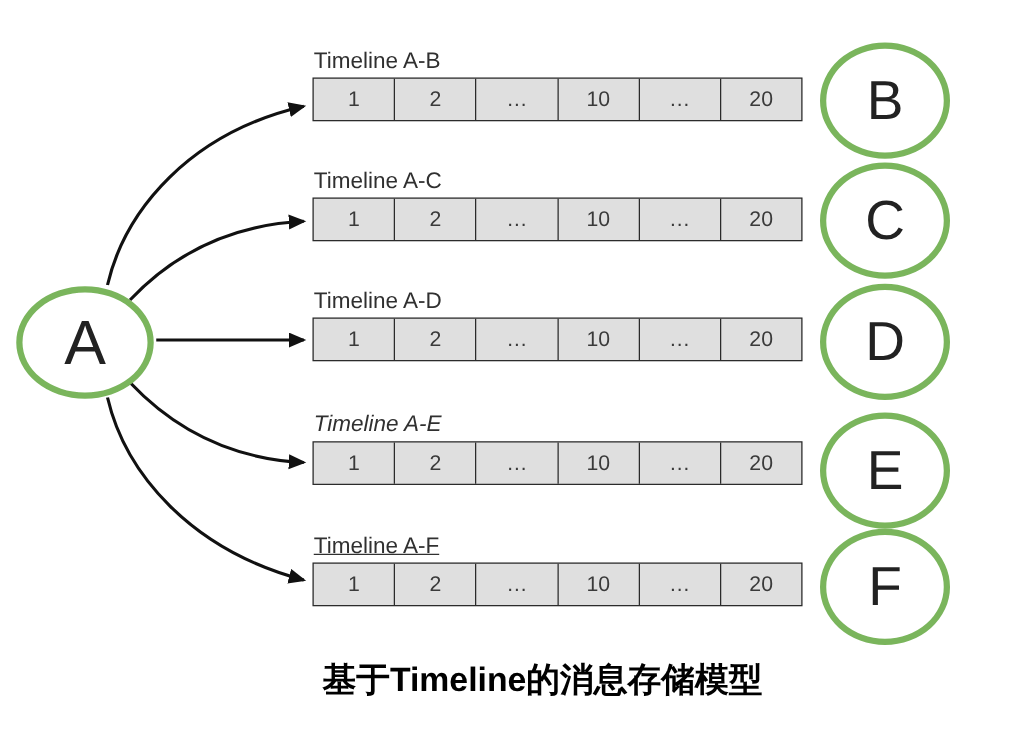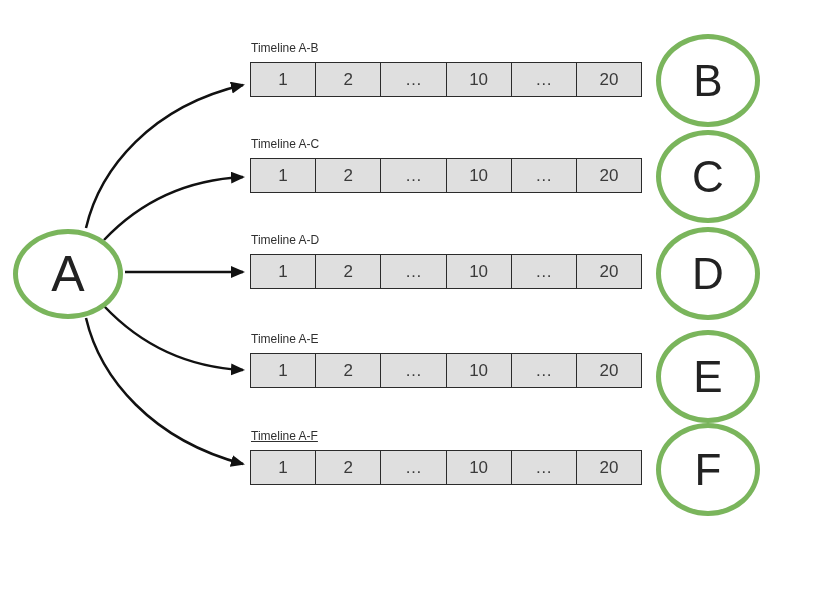--- a/index.html
+++ b/index.html
@@ -16,25 +16,25 @@
     border:5px solid var(--node-border); border-radius:50%;
     display:flex; align-items:center; justify-content:center;
     color:var(--node-text);
   }
   .node-a { left:13px; top:229px; width:110px; height:90px; font-size:50px; }
   .node-target { left:656px; width:104px; height:93px; font-size:44px; }
   .nt-0 { top:34px; } .nt-1 { top:130px; } .nt-2 { top:227px; }
   .nt-3 { top:330px; } .nt-4 { top:423px; }
 
   .tl-label {
-    position:absolute; left:251px; font-size:12px; line-height:20px;
+    position:absolute; left:251px; font-size:18px; line-height:20px;
     color:var(--label-text); white-space:nowrap;
   }
   .lb-0 { top:38px; } .lb-1 { top:134px; } .lb-2 { top:230px;text-align:center; }
-  .lb-3 { top:329px; } .lb-4 { top:426px;text-decoration:underline; }
+  .lb-3 { top:329px;font-style:italic; } .lb-4 { top:426px;text-decoration:underline; }
 
   .tl-row {
     position:absolute; left:250px; width:392px; height:35px; box-sizing:border-box;
     display:flex; background:var(--cell-fill);
     border:1.5px solid var(--cell-border);
   }
   .rw-0 { top:62px; } .rw-1 { top:158px; } .rw-2 { top:254px; }
   .rw-3 { top:353px; } .rw-4 { top:450px; }
 
   .tl-cell {
@@ -130,14 +130,15 @@
   <div class="node node-target nt-2">
     <span>D</span>
   </div>
   <div class="node node-target nt-3">
     <span>E</span>
   </div>
   <div class="node node-target nt-4">
     <span>F</span>
   </div>
 
+  <div class="title">基于Timeline的消息存储模型</div>
 
 </div>
 
 </body></html>

